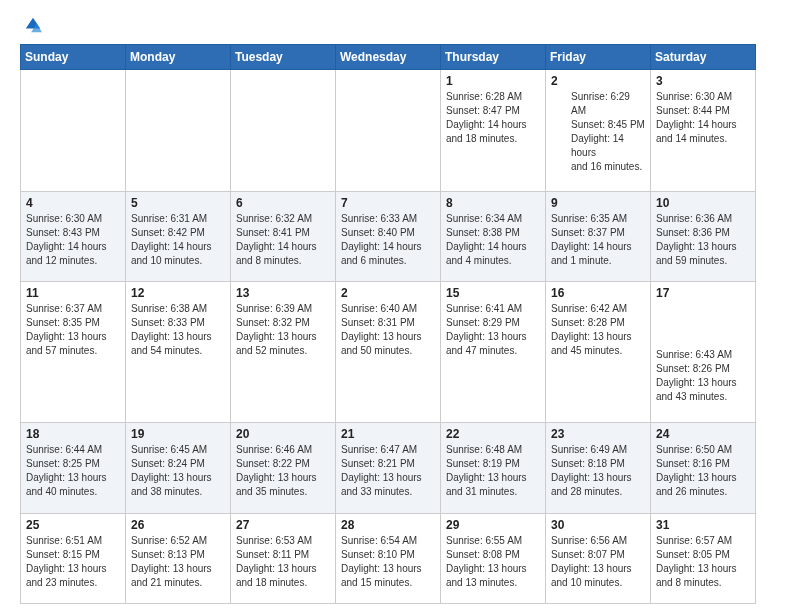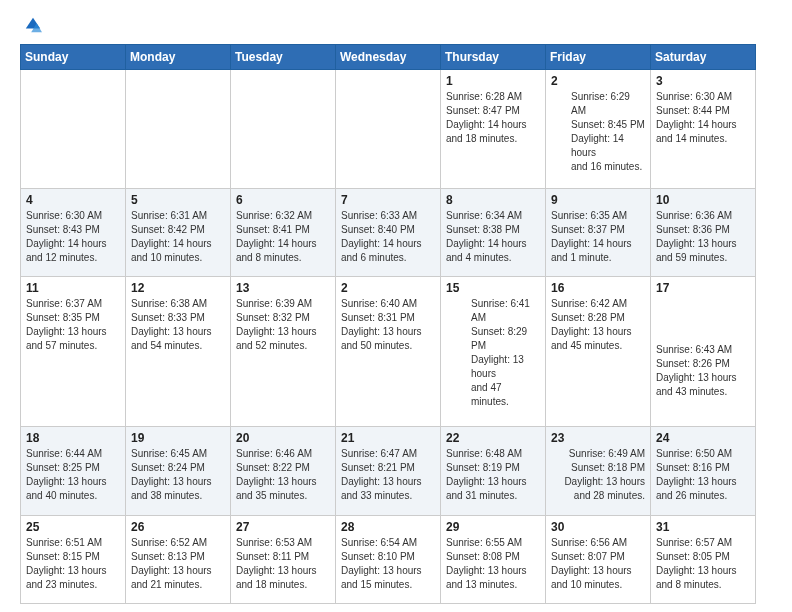--- a/index.html
+++ b/index.html
@@ -240,21 +240,21 @@
           </td>
           <td>
             <div class="cell-day">2</div>
             <div class="cell-info" style="white-space: pre-line;">Sunrise: 6:40 AM
 Sunset: 8:31 PM
 Daylight: 13 hours
 and 50 minutes.</div>
           </td>
           <td>
             <div class="cell-day">15</div>
-            <div class="cell-info" style="white-space: pre-line; margin-left: 25px;">Sunrise: 6:41 AM
+            <div class="cell-info" style="white-space: pre-line;">Sunrise: 6:41 AM
 Sunset: 8:29 PM
 Daylight: 13 hours
 and 47 minutes.</div>
           </td>
           <td>
             <div class="cell-day">16</div>
             <div class="cell-info" style="white-space: pre-line;">Sunrise: 6:42 AM
 Sunset: 8:28 PM
 Daylight: 13 hours
 and 45 minutes.</div>
@@ -298,21 +298,21 @@
           </td>
           <td>
             <div class="cell-day">22</div>
             <div class="cell-info" style="white-space: pre-line;">Sunrise: 6:48 AM
 Sunset: 8:19 PM
 Daylight: 13 hours
 and 31 minutes.</div>
           </td>
           <td>
             <div class="cell-day">23</div>
-            <div class="cell-info" style="white-space: pre-line; text-align: right;">Sunrise: 6:49 AM
+            <div class="cell-info" style="white-space: pre-line;">Sunrise: 6:49 AM
 Sunset: 8:18 PM
 Daylight: 13 hours
 and 28 minutes.</div>
           </td>
           <td>
             <div class="cell-day">24</div>
             <div class="cell-info" style="white-space: pre-line;">Sunrise: 6:50 AM
 Sunset: 8:16 PM
 Daylight: 13 hours
 and 26 minutes.</div>

